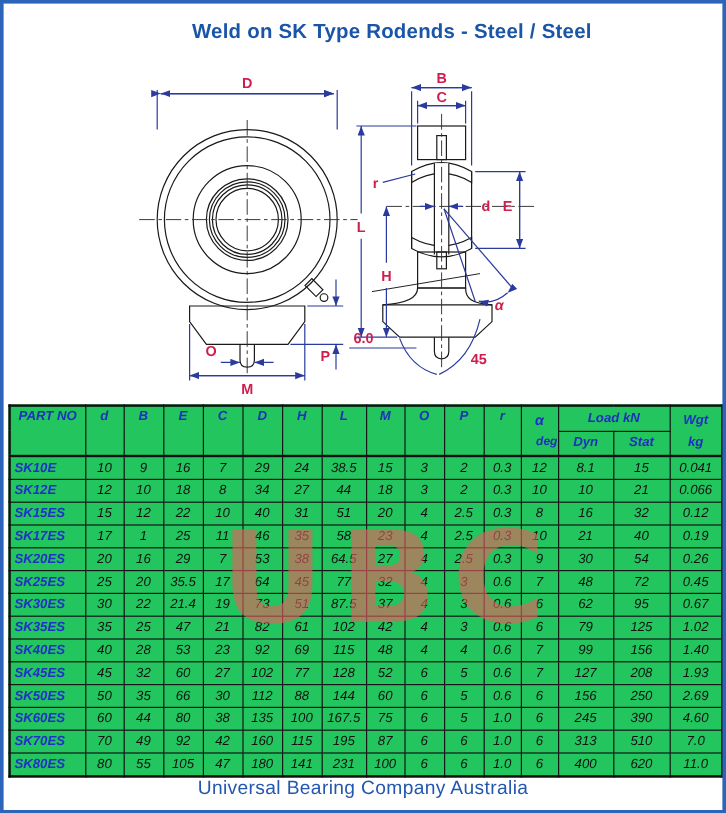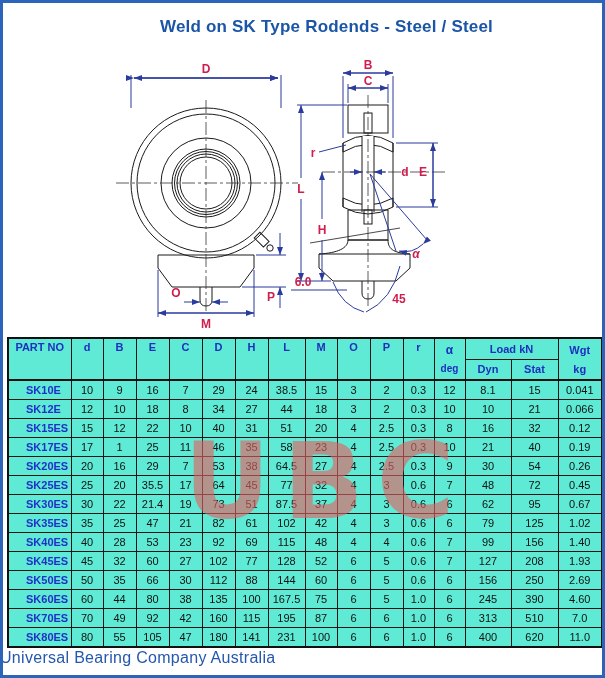--- a/index.html
+++ b/index.html
@@ -22,44 +22,44 @@
     fill:#cf1e4e; font-family:"Liberation Sans", sans-serif;
     font-size:12px; font-weight:bold; text-anchor:middle;
   }
   .dim { stroke:#2b3b9d; stroke-width:1; fill:none; }
   .out { stroke:#1a1a1a; stroke-width:1; fill:none; }
   .cl  { stroke:#333; stroke-width:.8; fill:none; stroke-dasharray:13 3 3 3; }
 
   table.tbl {
     position:absolute; top:337px; left:7px; width:593px;
     border-collapse:collapse; table-layout:fixed;
-    border:2px solid #101010; background:#5eead4;
+    border:2px solid #101010; background:#22c55e;font-style:italic;
   }
   .tbl th, .tbl td {
     border:1px solid #161616; padding:0; height:18px;
     font-size:11px; text-align:center; color:#111; overflow:hidden;
     white-space:nowrap;
   }
   .tbl thead th { color:#1f2fbe; font-weight:bold; }
   .tbl thead tr.top th { vertical-align:top; padding-top:2px; }
   .tbl thead tr.top th.mid { vertical-align:middle; padding-top:0; }
   .tbl thead { border-bottom:2px solid #101010; }
   .twoline div { line-height:18px; height:19px; }
   .alpha-sym { font-size:12px; }
-  .deg-sub { font-size:10px; }
-  td.part { color:#2230c8; font-weight:bold; text-align:left; padding-left:17px;margin-top:12px; }
+  .deg-sub { font-size:10px;text-align:right; }
+  td.part { color:#2230c8; font-weight:bold; text-align:left; padding-left:3px;margin-top:12px; }
   .watermark {
     position:absolute; left:184px; top:429px; z-index:5;
     font-size:106px; font-weight:bold; letter-spacing:13px; line-height:1;
     color:rgba(231,96,96,0.62); pointer-events:none;
     font-family:"DejaVu Sans", sans-serif;
   }
   .footer {
     position:absolute; top:649px; left:0; width:100%;
-    color:#2457ae; font-size:16px; letter-spacing:.3px;
+    text-align:center; color:#2457ae; font-size:16px; letter-spacing:.3px;
   }
 </style>
 </head>
 <body>
 
 <div class="frame"></div>
 
 <div class="title">Weld on SK Type Rodends - Steel / Steel</div>
 
 <svg class="drawings" width="605" height="285" viewBox="0 52 605 285">

